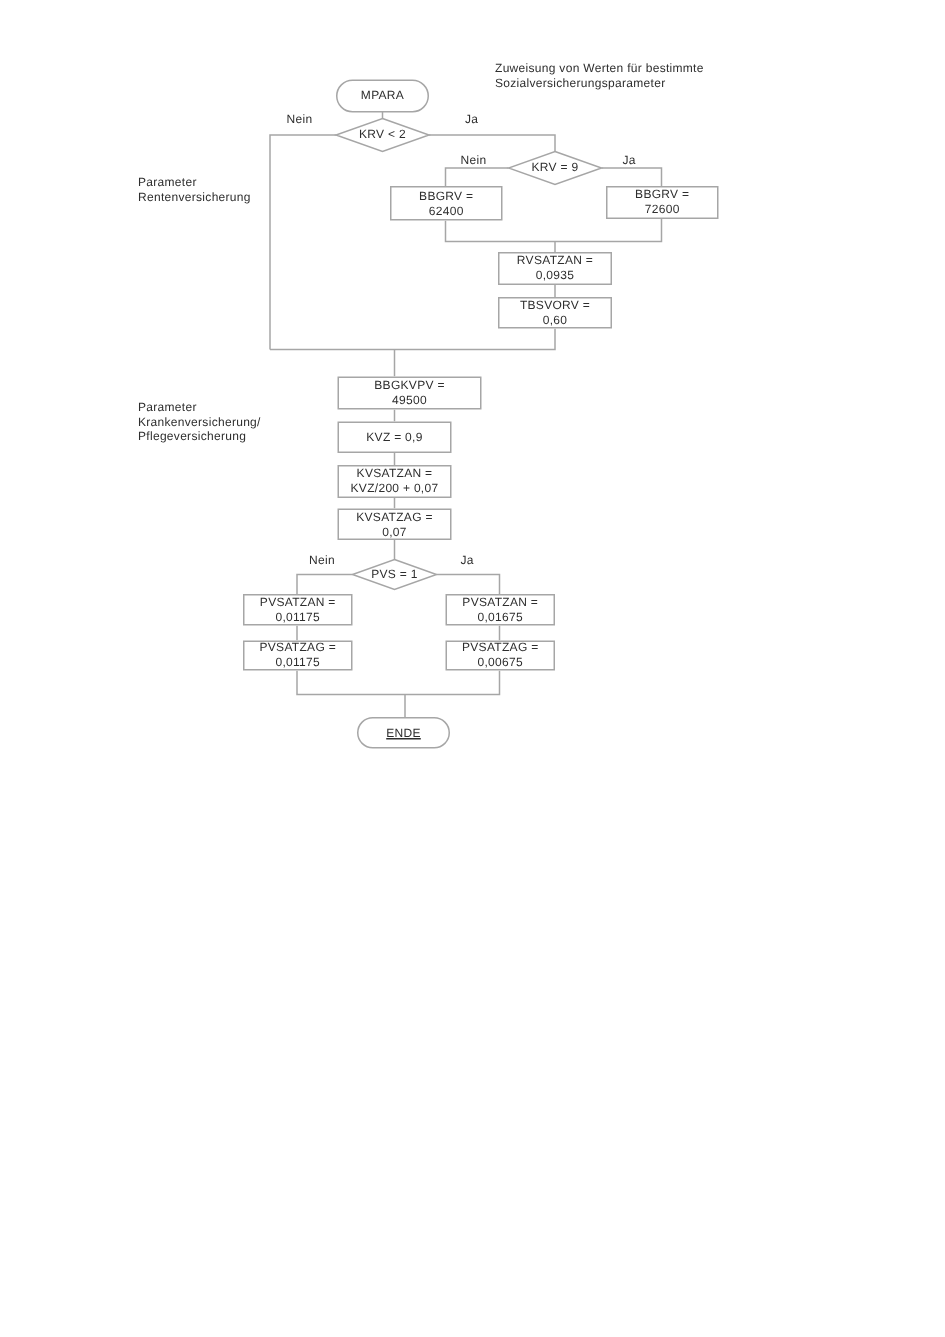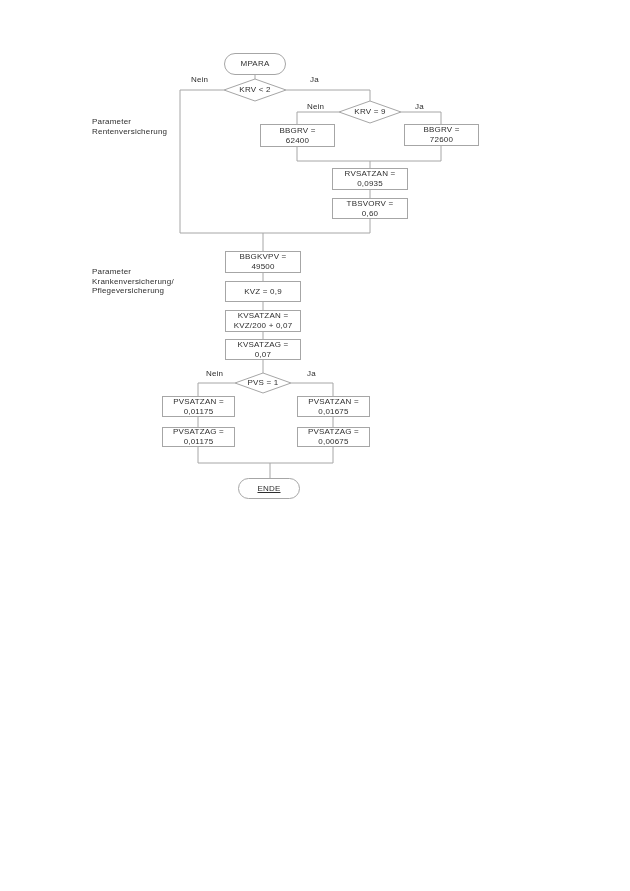--- a/index.html
+++ b/index.html
@@ -73,38 +73,40 @@
     <polyline points="291,383 333,383 333,396"></polyline>
     <polyline points="198,417 198,427"></polyline>
     <polyline points="333,417 333,427"></polyline>
     <polyline points="198,447 198,463 333,463 333,447"></polyline>
     <polyline points="270,463 270,478"></polyline>
     <polygon points="255,79 286,90 255,101 224,90"></polygon>
     <polygon points="370,101 401,112 370,123 339,112"></polygon>
     <polygon points="263,373 291,383 263,393 235,383"></polygon>
   </svg>
 
+  <div class="note" style="left:330px; top:41px; width:180px;">Zuweisung von Werten für bestimmte
+Sozialversicherungsparameter</div>
   <div class="note" style="left:92px; top:117px; width:120px;">Parameter
 Rentenversicherung</div>
   <div class="note" style="left:92px; top:267px; width:120px;">Parameter
 Krankenversicherung/
 Pflegeversicherung</div>
 
   <div class="node stadium" style="left:224px; top:53px; width:62px; height:22px;">MPARA</div>
 
   <div class="node" style="left:260px; top:124px; width:75px; height:23px;">BBGRV =
 62400</div>
   <div class="node" style="left:404px; top:124px; width:75px; height:22px;">BBGRV =
 72600</div>
   <div class="node" style="left:332px; top:168px; width:76px; height:22px;">RVSATZAN =
 0,0935</div>
   <div class="node" style="left:332px; top:198px; width:76px; height:21px;">TBSVORV =
 0,60</div>
 
-  <div class="node" style="left:225px; top:251px; width:76px; height:22px;">BBGKVPV =
+  <div class="node" style="left:225px; top:251px; width:96px; height:22px;">BBGKVPV =
 49500</div>
   <div class="node" style="left:225px; top:281px; width:76px; height:21px;">KVZ = 0,9</div>
   <div class="node" style="left:225px; top:310px; width:76px; height:22px;">KVSATZAN =
 KVZ/200 + 0,07</div>
   <div class="node" style="left:225px; top:339px; width:76px; height:21px;">KVSATZAG =
 0,07</div>
 
   <div class="node" style="left:162px; top:396px; width:73px; height:21px;">PVSATZAN =
 0,01175</div>
   <div class="node" style="left:297px; top:396px; width:73px; height:21px;">PVSATZAN =

